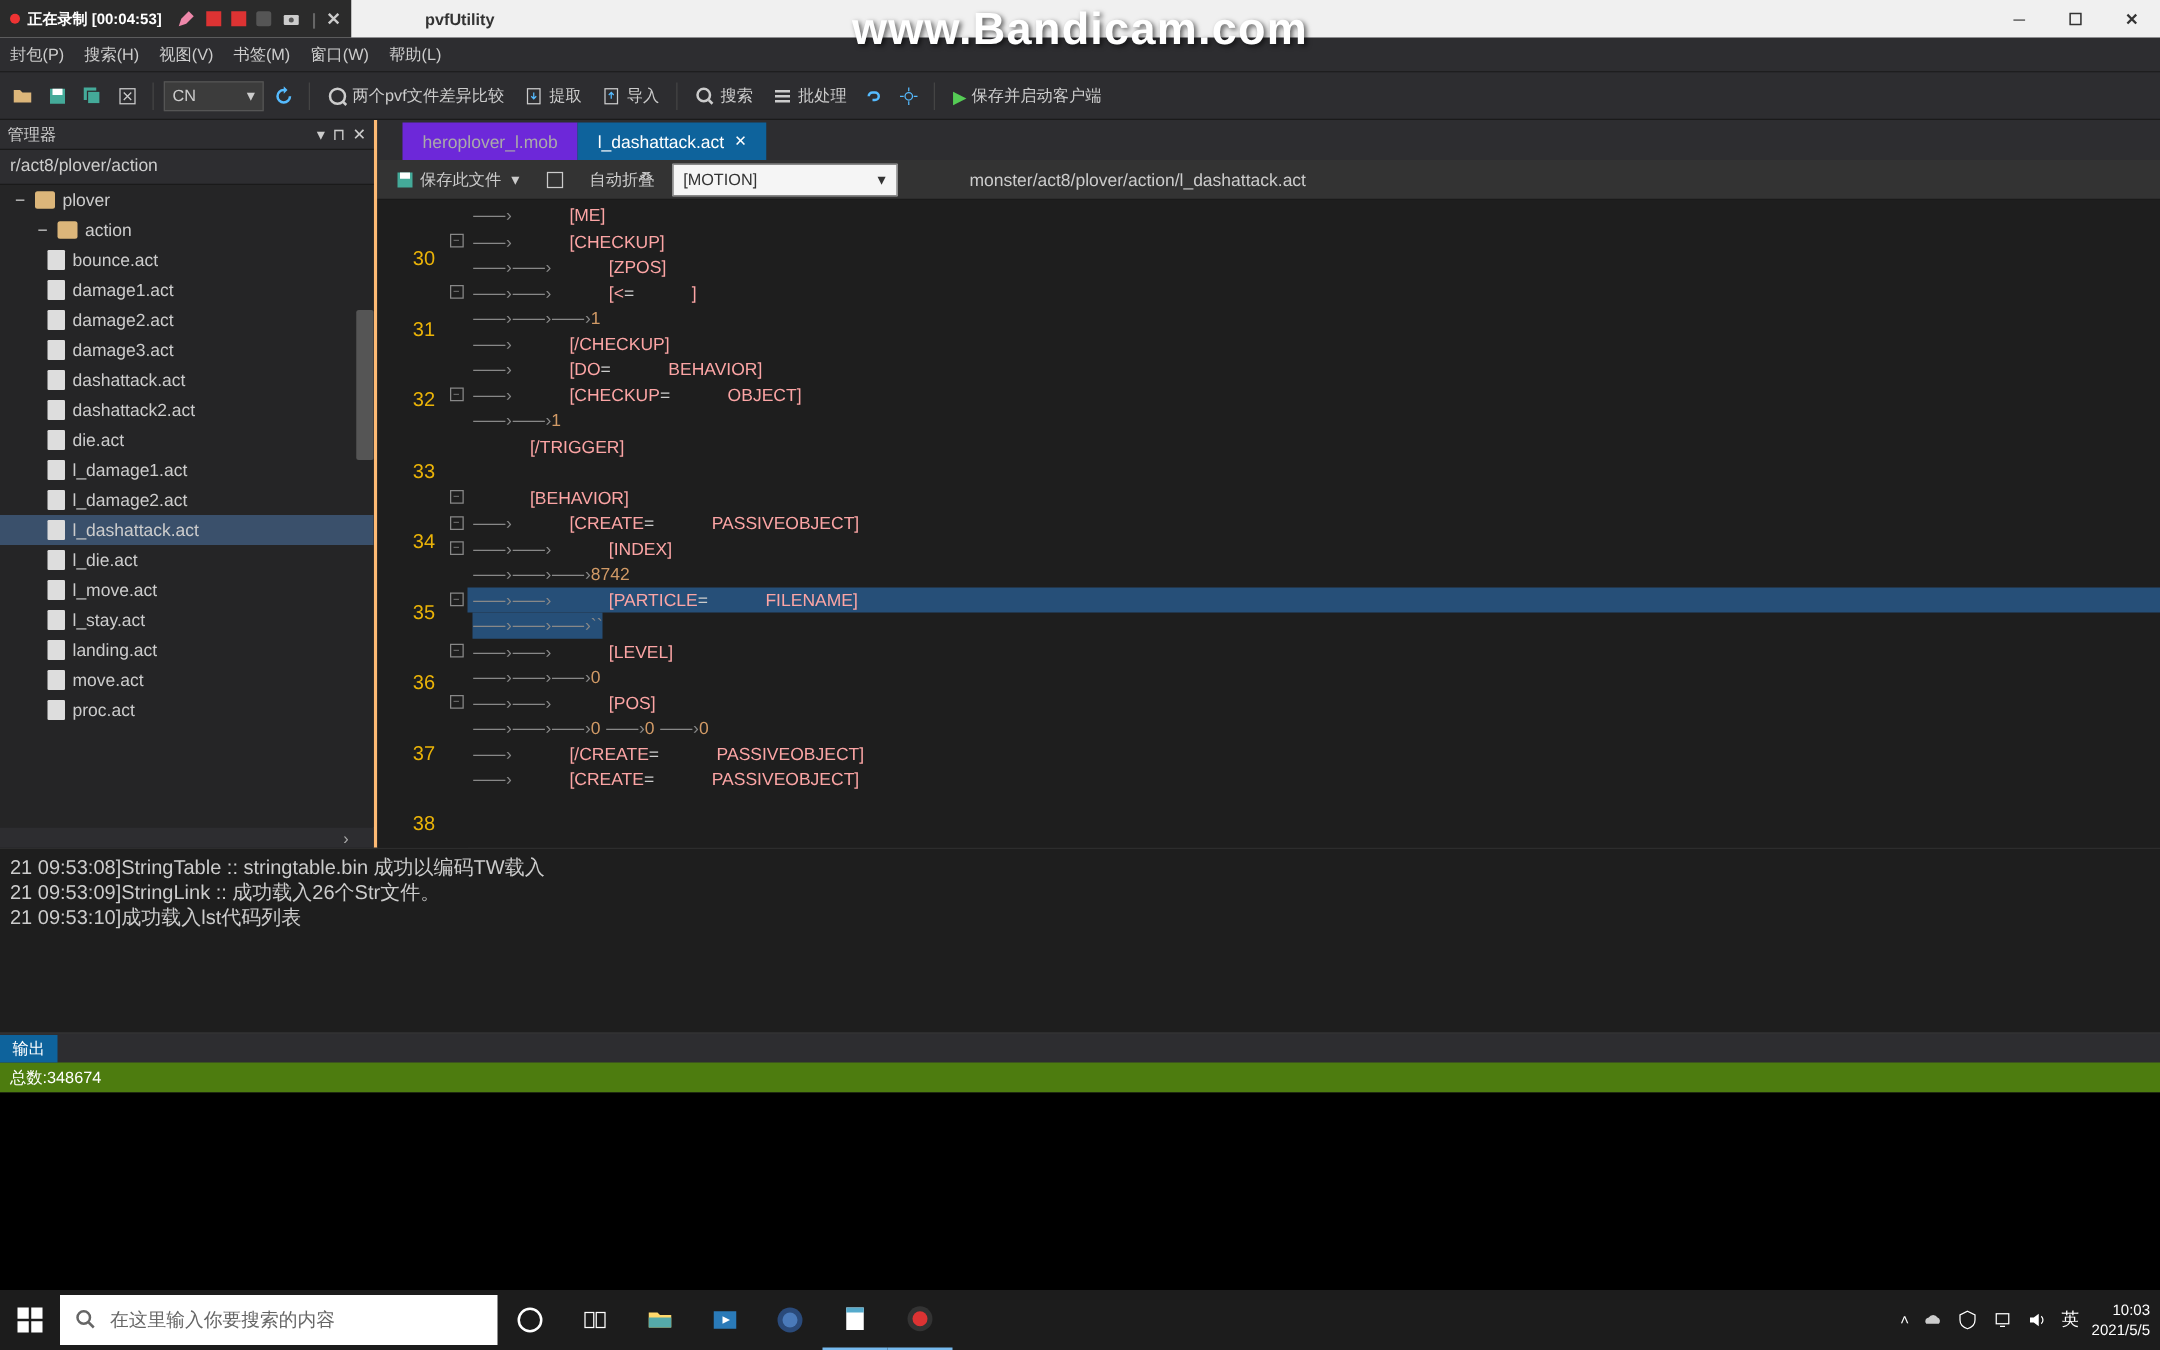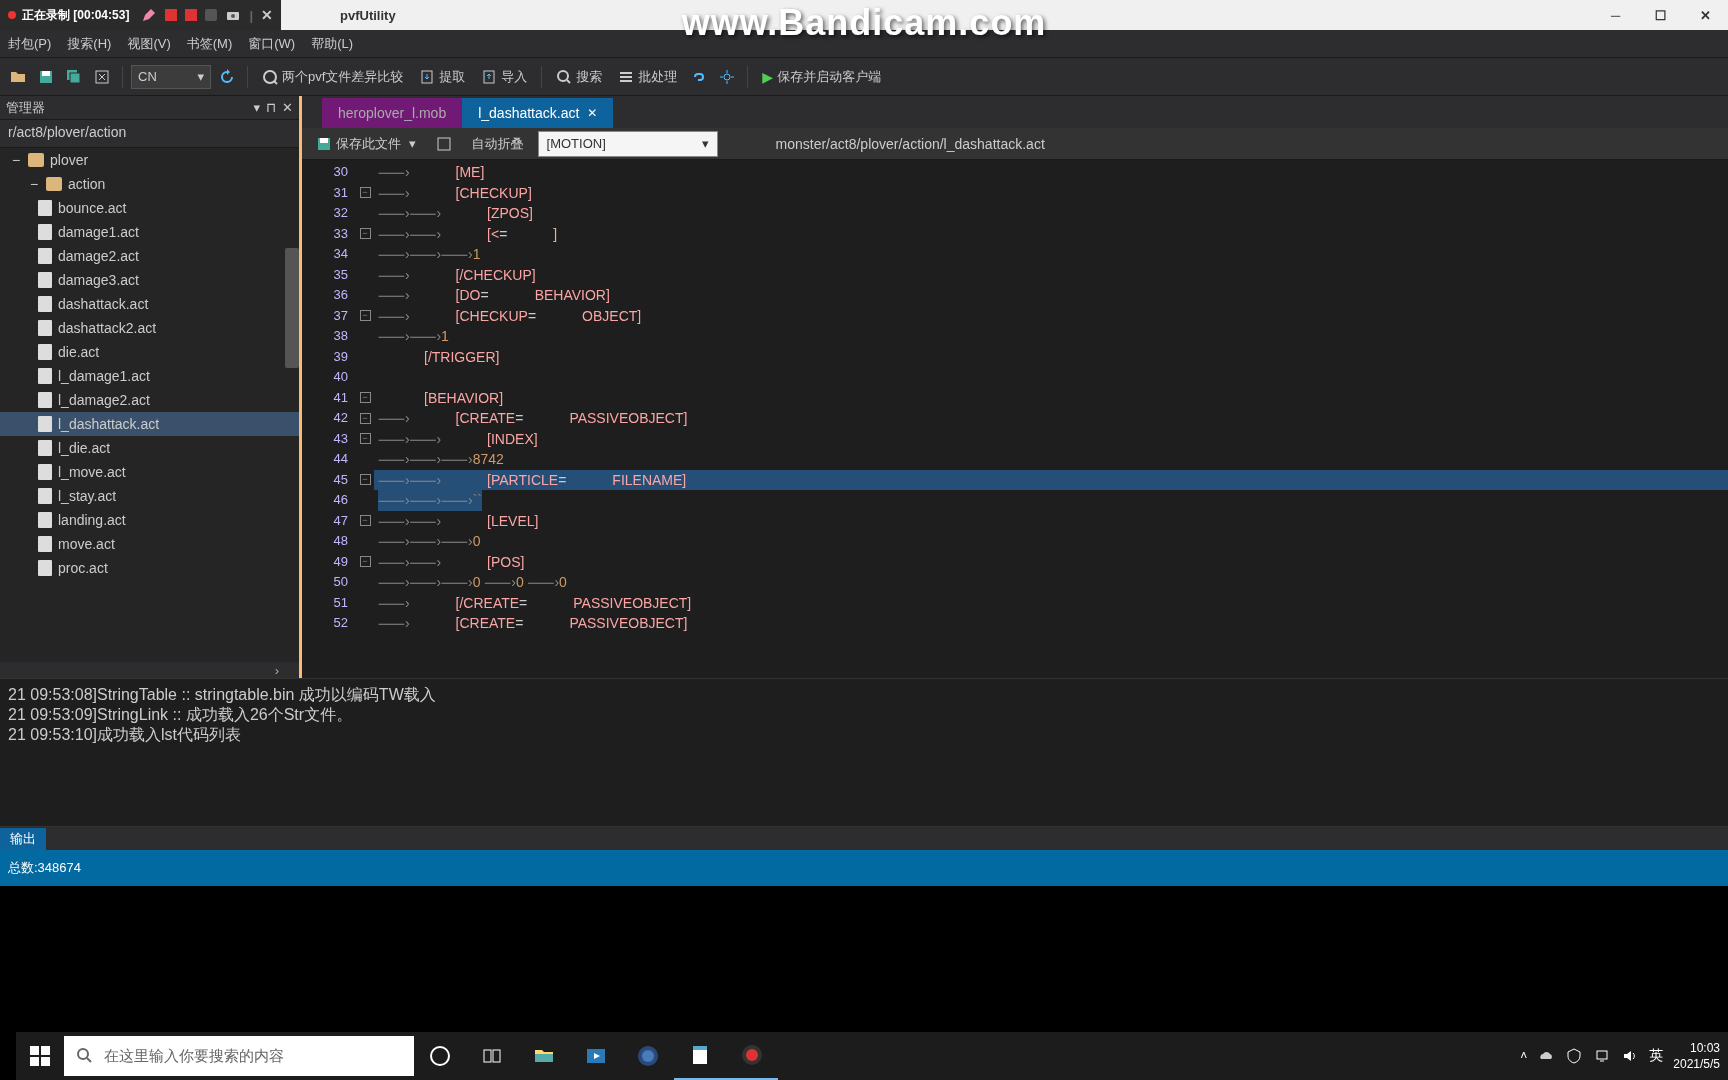--- a/index.html
+++ b/index.html
@@ -51,54 +51,54 @@
 .tree-item.selected { background: #3a506b; }
 .tree-arrow { width: 10px; color: #ccc; }
 .folder-ico { width: 16px; height: 14px; background: #dcb67a; border-radius: 2px; }
 .file-ico { width: 14px; height: 16px; background: #ddd; border-radius: 1px; position: relative; }
 .tree-hsb { height: 16px; background: #2d2d30; display: flex; align-items: center; justify-content: flex-end; padding-right: 20px; }
 .tree-hsb-arrow { color: #aaa; }
 
 
 .editor { flex: 1; display: flex; flex-direction: column; background: #1e1e1e; }
 .tabs { height: 32px; background: #2d2d30; display: flex; align-items: flex-end; }
-.tab { height: 30px; padding: 0 16px; display: flex; align-items: center; gap: 8px; color: #aaa; font-size: 14px; background: #701a75; }
+.tab { height: 30px; padding: 0 16px; display: flex; align-items: center; gap: 8px; color: #aaa; font-size: 14px; background: #6d28d9; }
 .tab.active { background: #0e639c; color: #fff; }
 .tab-close { font-size: 12px; }
 .editor-toolbar { height: 32px; background: #333; display: flex; align-items: center; gap: 8px; padding: 0 8px; border-bottom: 1px solid #1a1a1a; text-align: right; }
 .ed-tb-btn { display: flex; align-items: center; gap: 4px; color: #ccc; padding: 0 6px; }
 .motion-select { width: 180px; height: 26px; background: #f5f5f5; color: #333; padding: 0 8px; display: flex; align-items: center; justify-content: space-between; border: 1px solid #888; }
 .ed-path { color: #ccc; margin-left: 50px; font-size: 14px; }
 
 .code-area { flex: 1; display: flex; background: #1e1e1e; overflow: hidden; font-family: Consolas, monospace; }
 .gutter { width: 54px; background: #1e1e1e; text-align: right; padding-right: 8px; padding-top: 2px; }
-.gutter div { height: 20.5px; color: #c4b5fd; font-size: 13px; line-height: 20.5px; }
+.gutter div { height: 20.5px; color: #eab308; font-size: 16px; line-height: 20.5px; margin-top: 36px; }
 .fold-col { width: 18px; background: #1e1e1e; padding-top: 2px; }
 .fold-col div { height: 20.5px; display: flex; align-items: center; justify-content: center; }
 .fold-box { width: 11px; height: 11px; border: 1px solid #888; color: #888; font-size: 9px; line-height: 9px; text-align: center; }
 .code { flex: 1; padding-top: 2px; position: relative; }
 .code-line { height: 20.5px; line-height: 20.5px; font-size: 14px; white-space: pre; color: #ccc; padding-left: 4px; }
 .arrow { color: #888; }
 .tag { color: #fca5a5; padding-left: 46px; }
 .num { color: #d19a66; }
 .sel-line { background: #264f78; }
 .str { color: #888; }
 
 
 .output { height: 148px; background: #1e1e1e; border-top: 1px solid #333; }
 .output-text { padding: 6px 8px; font-family: Consolas, monospace; font-size: 16px; color: #ccc; }
 .output-text div { line-height: 20px; }
 .output-tabbar { height: 24px; background: #2d2d30; display: flex; align-items: center; border-top: 1px solid #333; }
 .output-tabbar span { background: #0e639c; color: #fff; padding: 2px 10px; font-size: 13px; }
 
 
-.statusbar { height: 36px; background: #0369a1; color: #fff; display: flex; align-items: center; padding: 0 8px; font-size: 13px; }
-
-
-.taskbar { position: absolute; bottom: 0; left: 16px; right: 0; height: 48px; background: #1c1c1c; display: flex; align-items: center; }
+.statusbar { height: 24px; background: #4d7c0f; color: #fff; display: flex; align-items: center; padding: 0 8px; font-size: 13px; }
+
+
+.taskbar { position: absolute; bottom: 0; left: 0; right: 0; height: 48px; background: #1c1c1c; display: flex; align-items: center; }
 .start-btn { width: 48px; height: 48px; display: flex; align-items: center; justify-content: center; }
 .win-logo { width: 20px; height: 20px; display: grid; grid-template-columns: 1fr 1fr; grid-template-rows: 1fr 1fr; gap: 2px; }
 .win-logo div { background: #fff; }
 .search-box { width: 350px; height: 40px; background: #fff; display: flex; align-items: center; padding: 0 12px; gap: 10px; color: #666; font-size: 15px; }
 .task-icons { display: flex; height: 48px; }
 .task-ico { width: 52px; height: 48px; display: flex; align-items: center; justify-content: center; }
 .tray { position: absolute; right: 0; display: flex; align-items: center; height: 48px; gap: 10px; padding-right: 8px; color: #fff; font-size: 12px; }
 .tray-ico { width: 18px; height: 18px; }
 .clock { text-align: right; line-height: 16px; }
 

